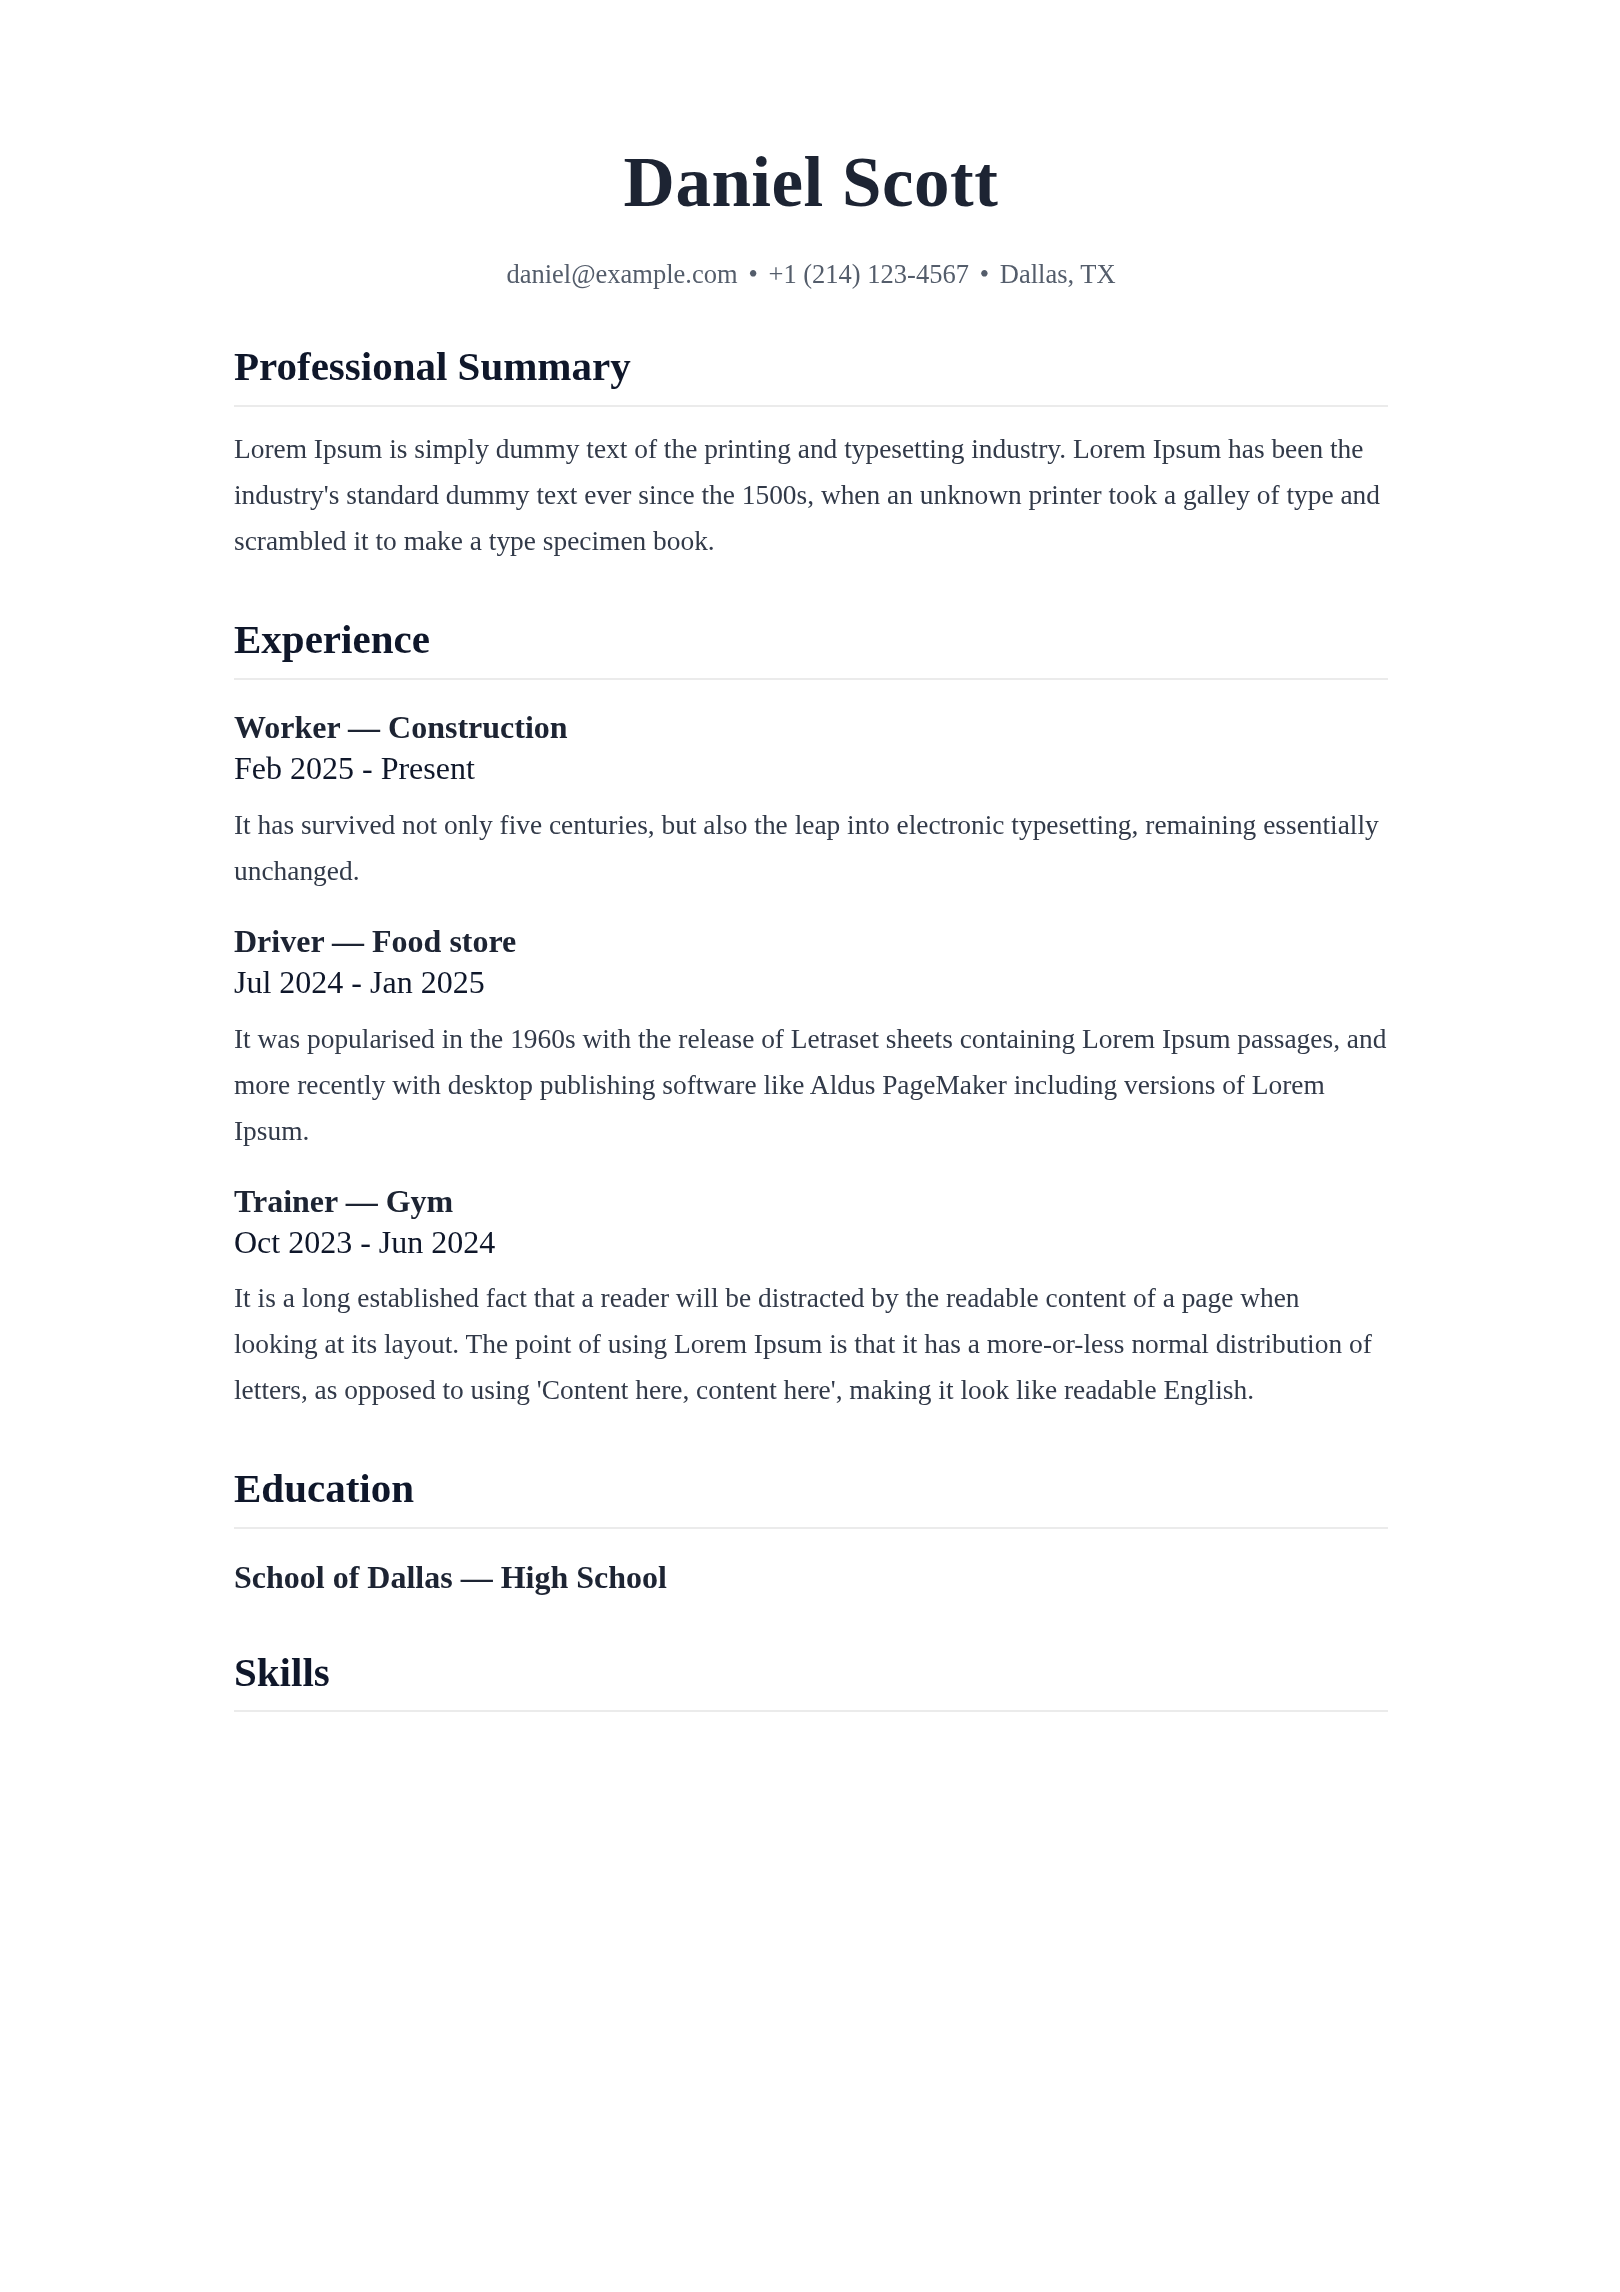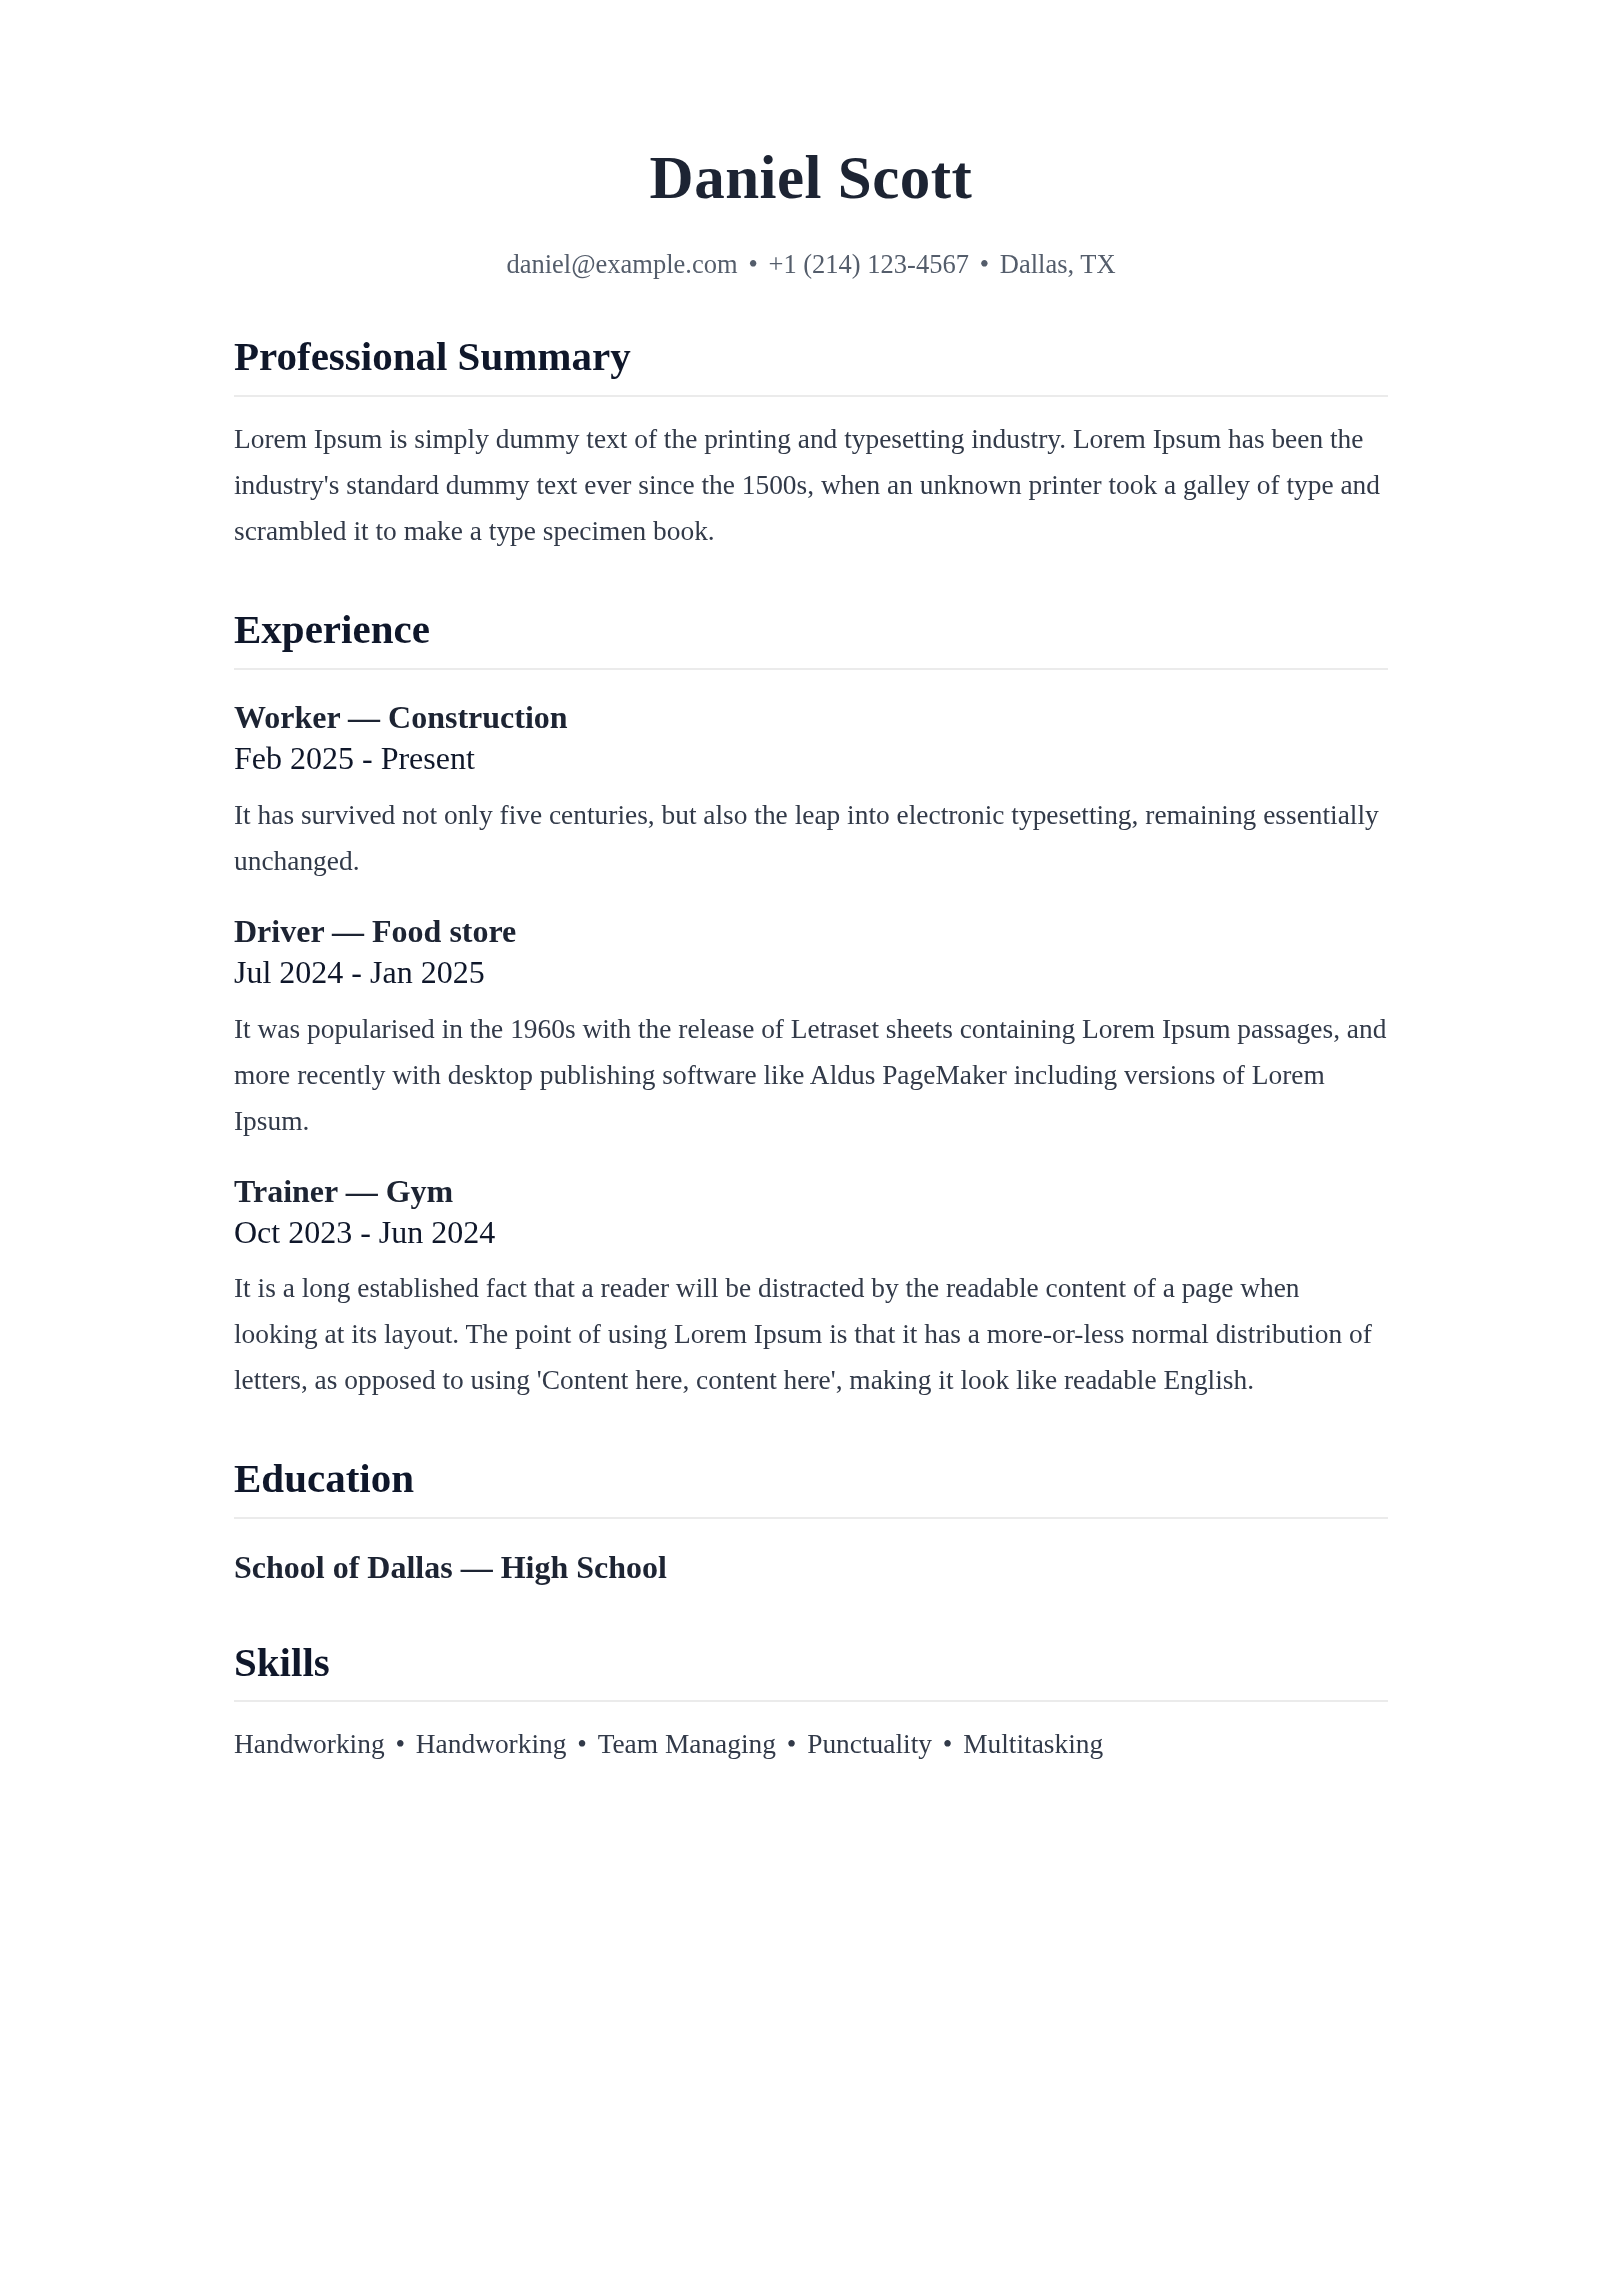--- a/index.html
+++ b/index.html
@@ -17,21 +17,21 @@
     padding: 147px 232px 78px 234px;
     font-family: "Liberation Serif", "DejaVu Serif", serif;
     color: #323a49;
   }
   
   .header {
     text-align: center;
   }
   .header h1 {
     margin: 0;
-    font-size: 61px;
+    font-size: 71px;
     line-height: 1.0;
     font-weight: 700;
     color: #1d2433;
     letter-spacing: 0.5px;
   }
   .contact {
     margin-top: 39px;
     font-size: 26.5px;
     line-height: 1.3;
     color: #545d6b;
@@ -129,19 +129,16 @@
   <section>
     <h2 class="section-heading">Education</h2>
 
     <article class="entry">
       <h3>School of Dallas — High School</h3>
     </article>
   </section>
 
   <section>
     <h2 class="section-heading">Skills</h2>
-    <p class="body-text skills-line">
-      <span>Handworking</span><span class="sep">•</span><span>Handworking</span><span class="sep">•</span><span>Team Managing</span><span class="sep">•</span><span>Punctuality</span><span class="sep">•</span><span>Multitasking</span>
-    </p>
   </section>
 
 </div>
 
 
 </body></html>

